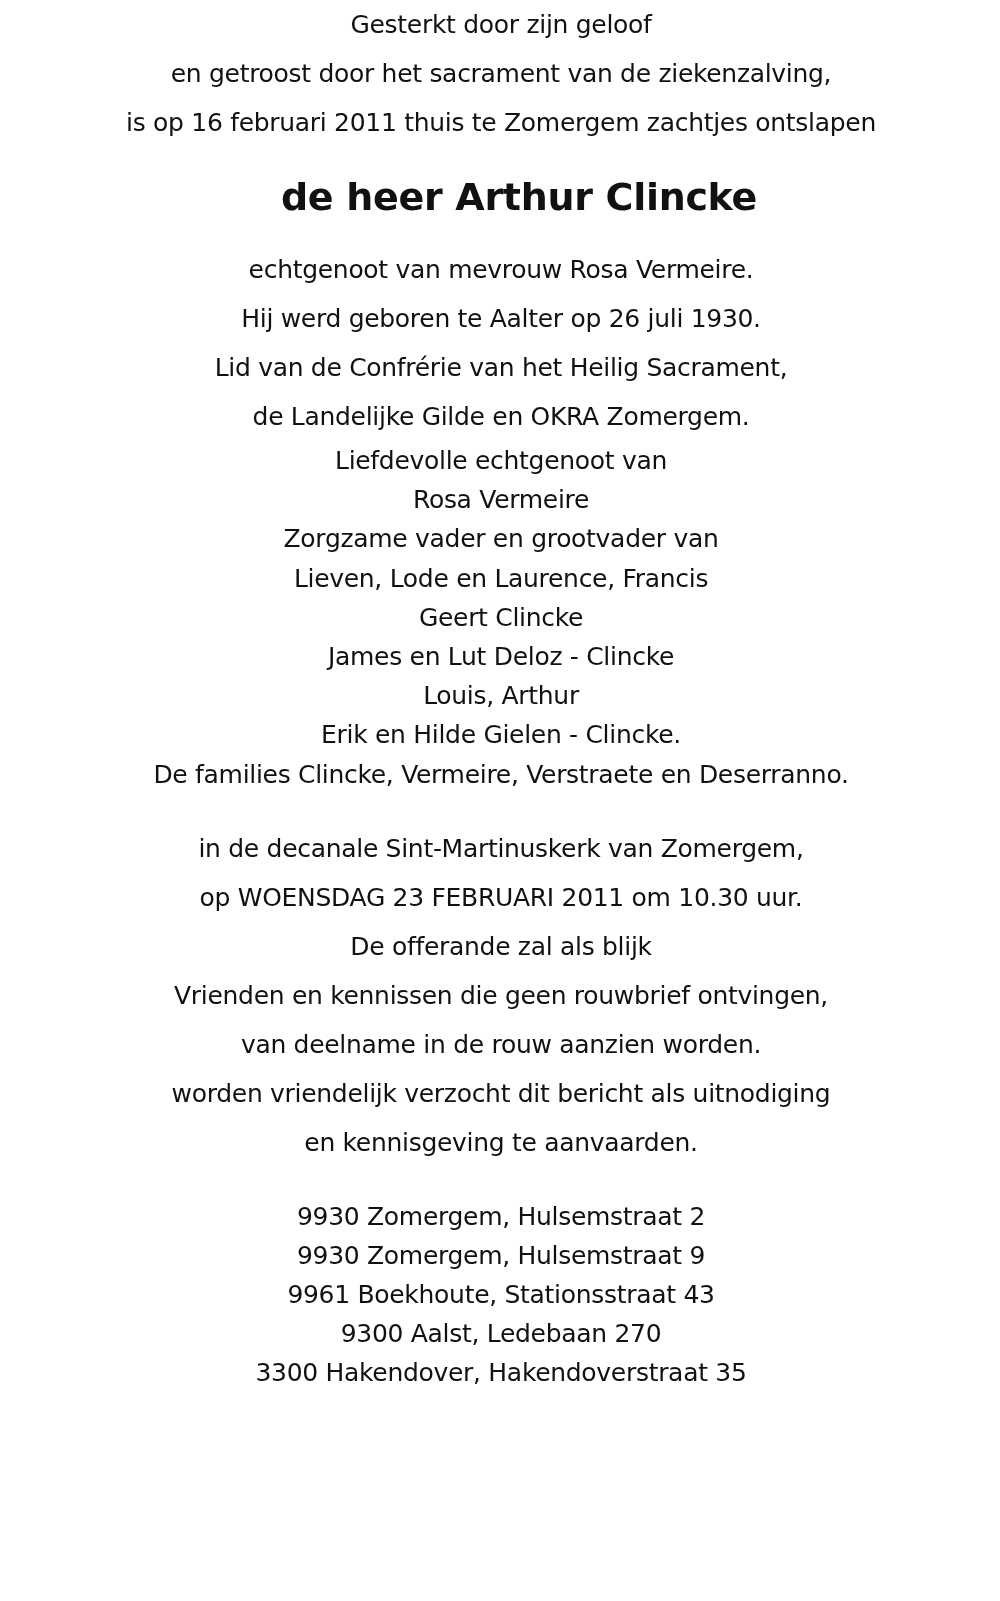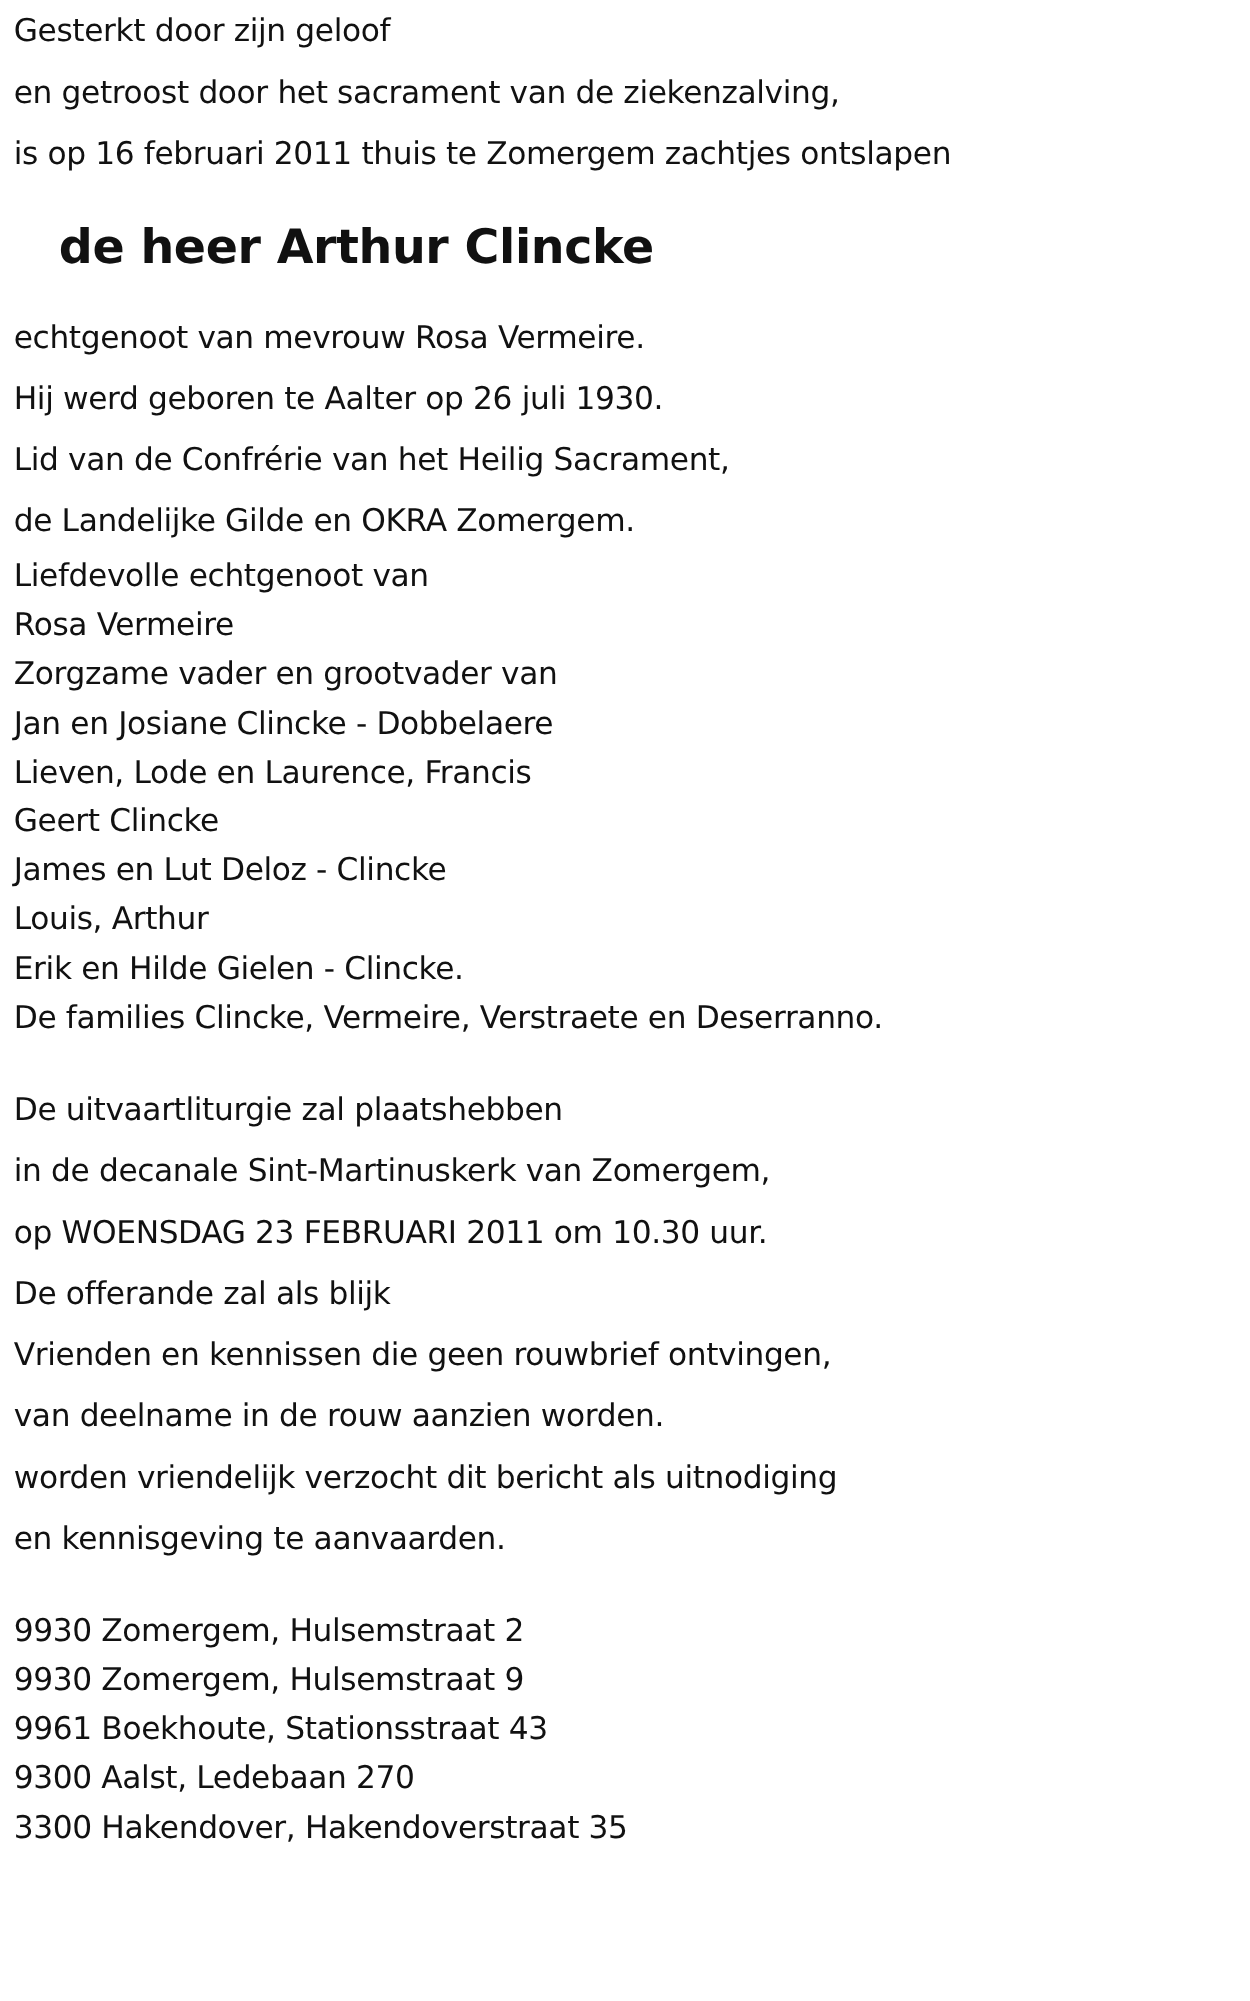--- a/index.html
+++ b/index.html
@@ -13,20 +13,21 @@
       position: relative;
       overflow: hidden;
       font-family: "DejaVu Sans", sans-serif;
       color: #111111;
     }
     .doc {
       position: absolute;
       left: 11px;
       top: 0;
       width: 980px;
+      text-align: center;
     }
     .line {
       font-size: 25px;
       white-space: nowrap;
       letter-spacing: -0.3px;
     }
     .wide { height: 49px; line-height: 49px; }
     .tight { height: 39.2px; line-height: 39.2px; }
     .title {
       font-size: 38px;
@@ -57,33 +58,31 @@
     <div class="line wide">echtgenoot van mevrouw Rosa Vermeire.</div>
     <div class="line wide">Hij werd geboren te Aalter op 26 juli 1930.</div>
     <div class="line wide">Lid van de Confrérie van het Heilig Sacrament,</div>
     <div class="line wide">de Landelijke Gilde en OKRA Zomergem.</div>
   </div>
 
   <div>
     <div class="line tight">Liefdevolle echtgenoot van</div>
     <div class="line tight">Rosa Vermeire</div>
     <div class="line tight">Zorgzame vader en grootvader van</div>
-    <div class="line tight">Jan en Josiane Clincke - Dobbelaere</div>
     <div class="line tight">Lieven, Lode en Laurence, Francis</div>
     <div class="line tight">Geert Clincke</div>
     <div class="line tight">James en Lut Deloz - Clincke</div>
     <div class="line tight">Louis, Arthur</div>
     <div class="line tight">Erik en Hilde Gielen - Clincke.</div>
     <div class="line tight">De families Clincke, Vermeire, Verstraete en Deserranno.</div>
   </div>
 
   <div class="gap-md"></div>
 
   <div>
-    <div class="line wide">De uitvaartliturgie zal plaatshebben</div>
     <div class="line wide">in de decanale Sint-Martinuskerk van Zomergem,</div>
     <div class="line wide">op WOENSDAG 23 FEBRUARI 2011 om 10.30 uur.</div>
     <div class="line wide">De offerande zal als blijk</div>
     <div class="line wide">Vrienden en kennissen die geen rouwbrief ontvingen,</div>
     <div class="line wide">van deelname in de rouw aanzien worden.</div>
     <div class="line wide">worden vriendelijk verzocht dit bericht als uitnodiging</div>
     <div class="line wide">en kennisgeving te aanvaarden.</div>
   </div>
 
   <div class="gap-md"></div>

